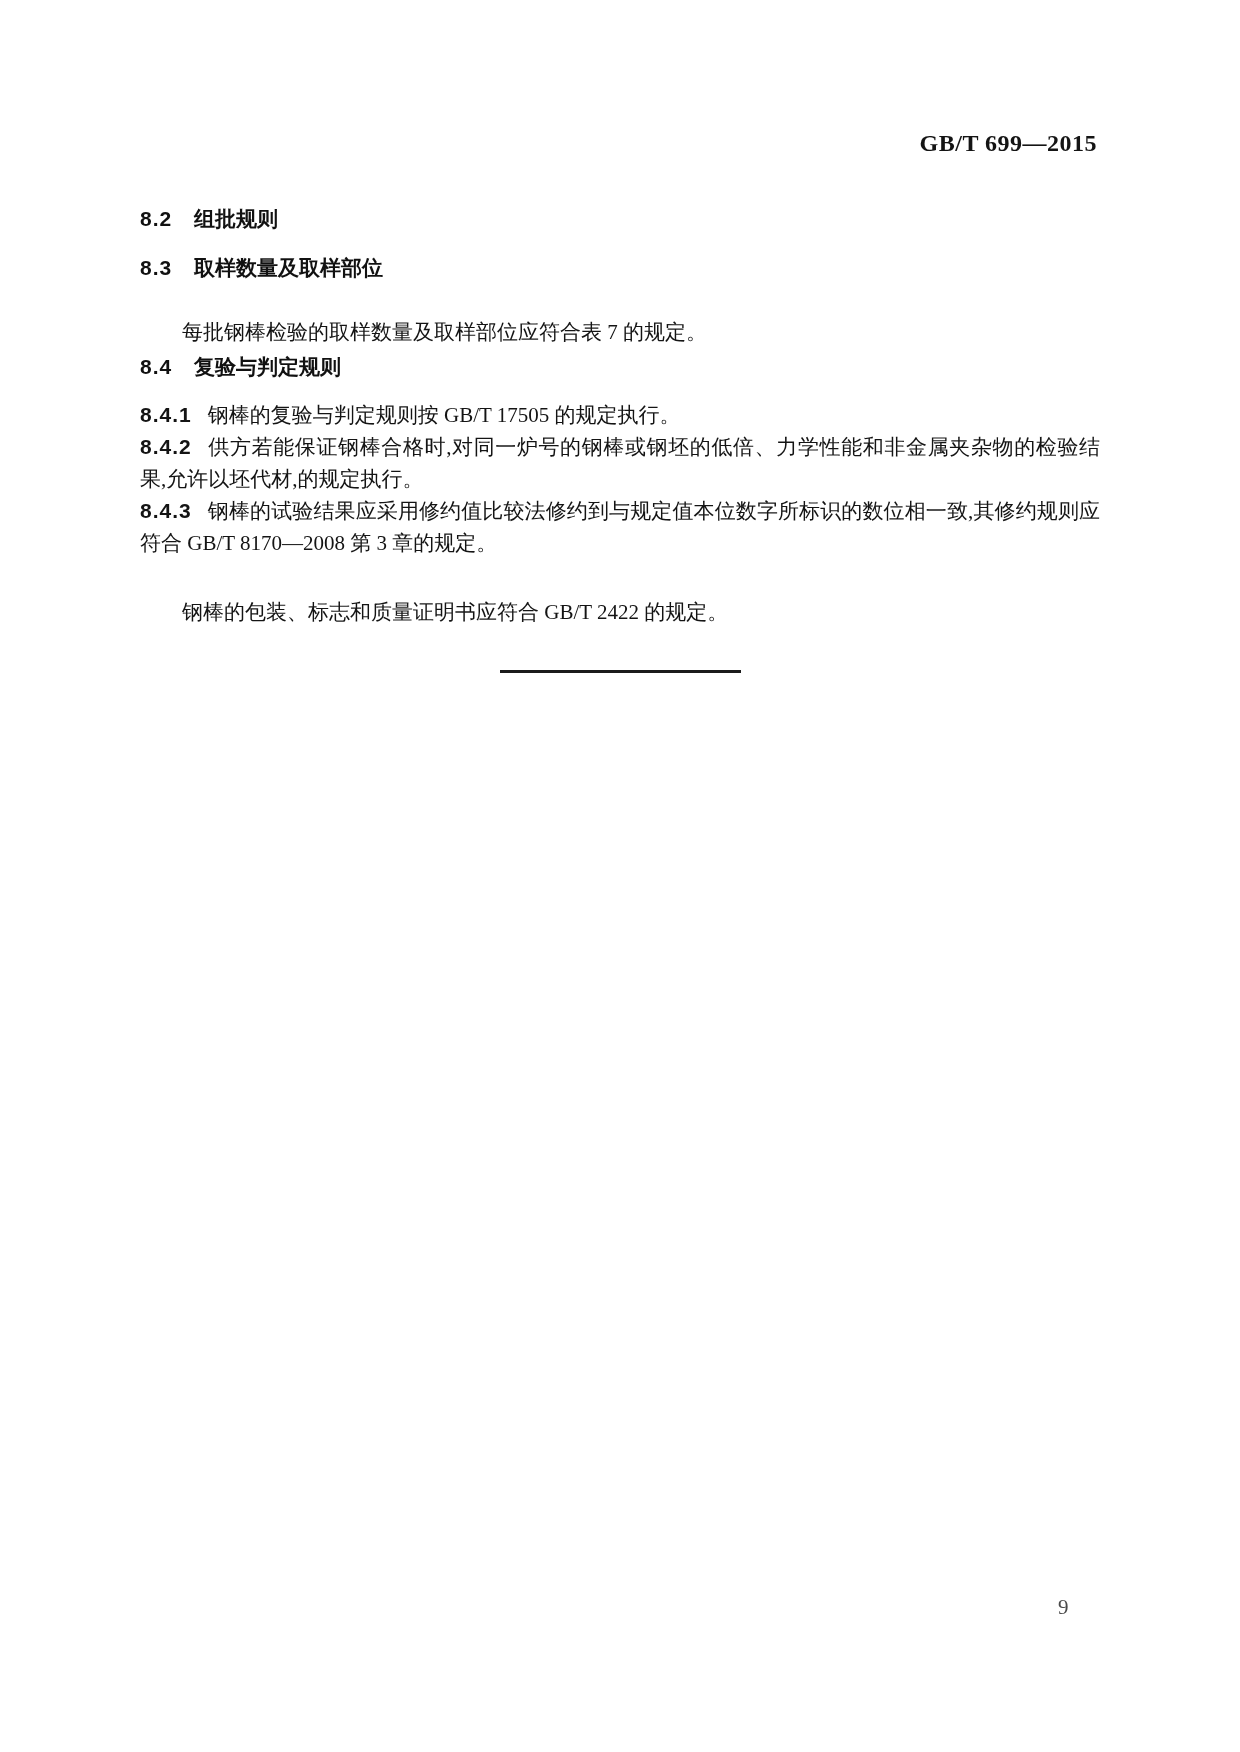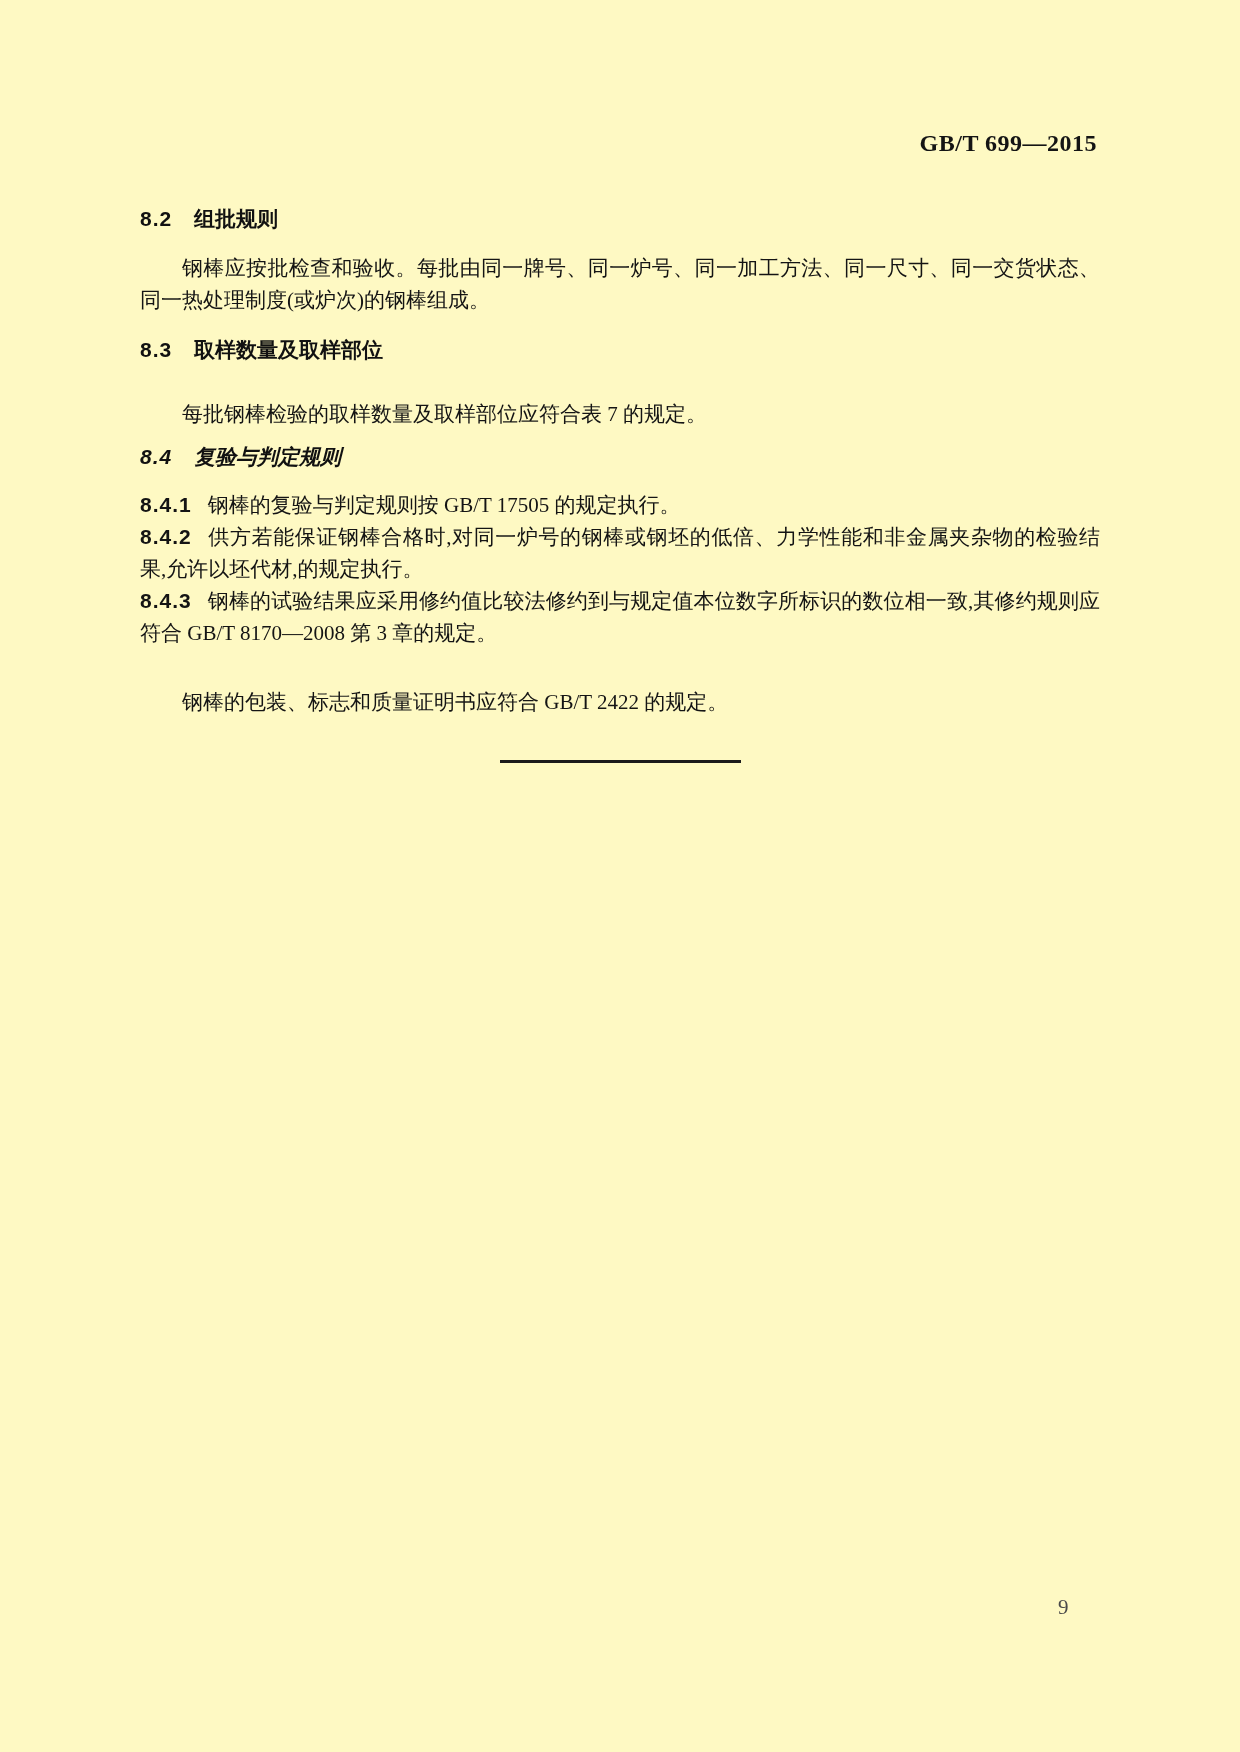--- a/index.html
+++ b/index.html
@@ -1,20 +1,20 @@
 <!DOCTYPE html>
 <html><head>
 <meta charset="utf-8">
 <style>
   html, body { margin: 0; padding: 0; background: #e8e8e8; }
   .page {
     position: relative;
     width: 1240px;
     height: 1752px;
-    background: #fef9c3;
+    background: #ffffff;
     margin: 0 auto;
     overflow: hidden;
     font-family: "Liberation Serif", "DejaVu Serif", serif;
     color: #141414;
   }
   .std-header {
     position: absolute;
     top: 130px;
     right: 143px;
     font-family: "Liberation Serif", "DejaVu Serif", serif;
@@ -55,21 +55,21 @@
   .item .item-num {
     font-family: Liberation Sans, sans-serif;
     font-weight: bold;
     letter-spacing: 1px;
     margin-right: 16px;
   }
   .h82 { margin-top: 204px; }
   .p82 { margin-top: 18px; }
   .h83 { margin-top: 19px; }
   .p83 { margin-top: 33px; }
-  .h84 { margin-top: 12px; font-style: italic; }
+  .h84 { margin-top: 4px; }
   .items { margin-top: 17px; }
   .h9  { margin-top: 41px; }
   .p9  { margin-top: 37px; }
   .end-rule {
     margin: 42px 0 0 360px;
     width: 241px;
     height: 3px;
     background: #1b1b1b;
   }
   .page-number {
@@ -87,21 +87,20 @@
 <div class="page">
 
   <div class="std-header">GB/T 699—2015</div>
 
   <div class="content">
 
     <h2 class="sec h82">
       <span class="num">8.2</span>
       <span class="ttl">组批规则</span>
     </h2>
-    <p class="body-para p82">钢棒应按批检查和验收。每批由同一牌号、同一炉号、同一加工方法、同一尺寸、同一交货状态、同一热处理制度(或炉次)的钢棒组成。</p>
 
     <h2 class="sec h83">
       <span class="num">8.3</span>
       <span class="ttl">取样数量及取样部位</span>
     </h2>
     <p class="body-para p83">每批钢棒检验的取样数量及取样部位应符合表 7 的规定。</p>
 
     <h2 class="sec h84">
       <span class="num">8.4</span>
       <span class="ttl">复验与判定规则</span>

